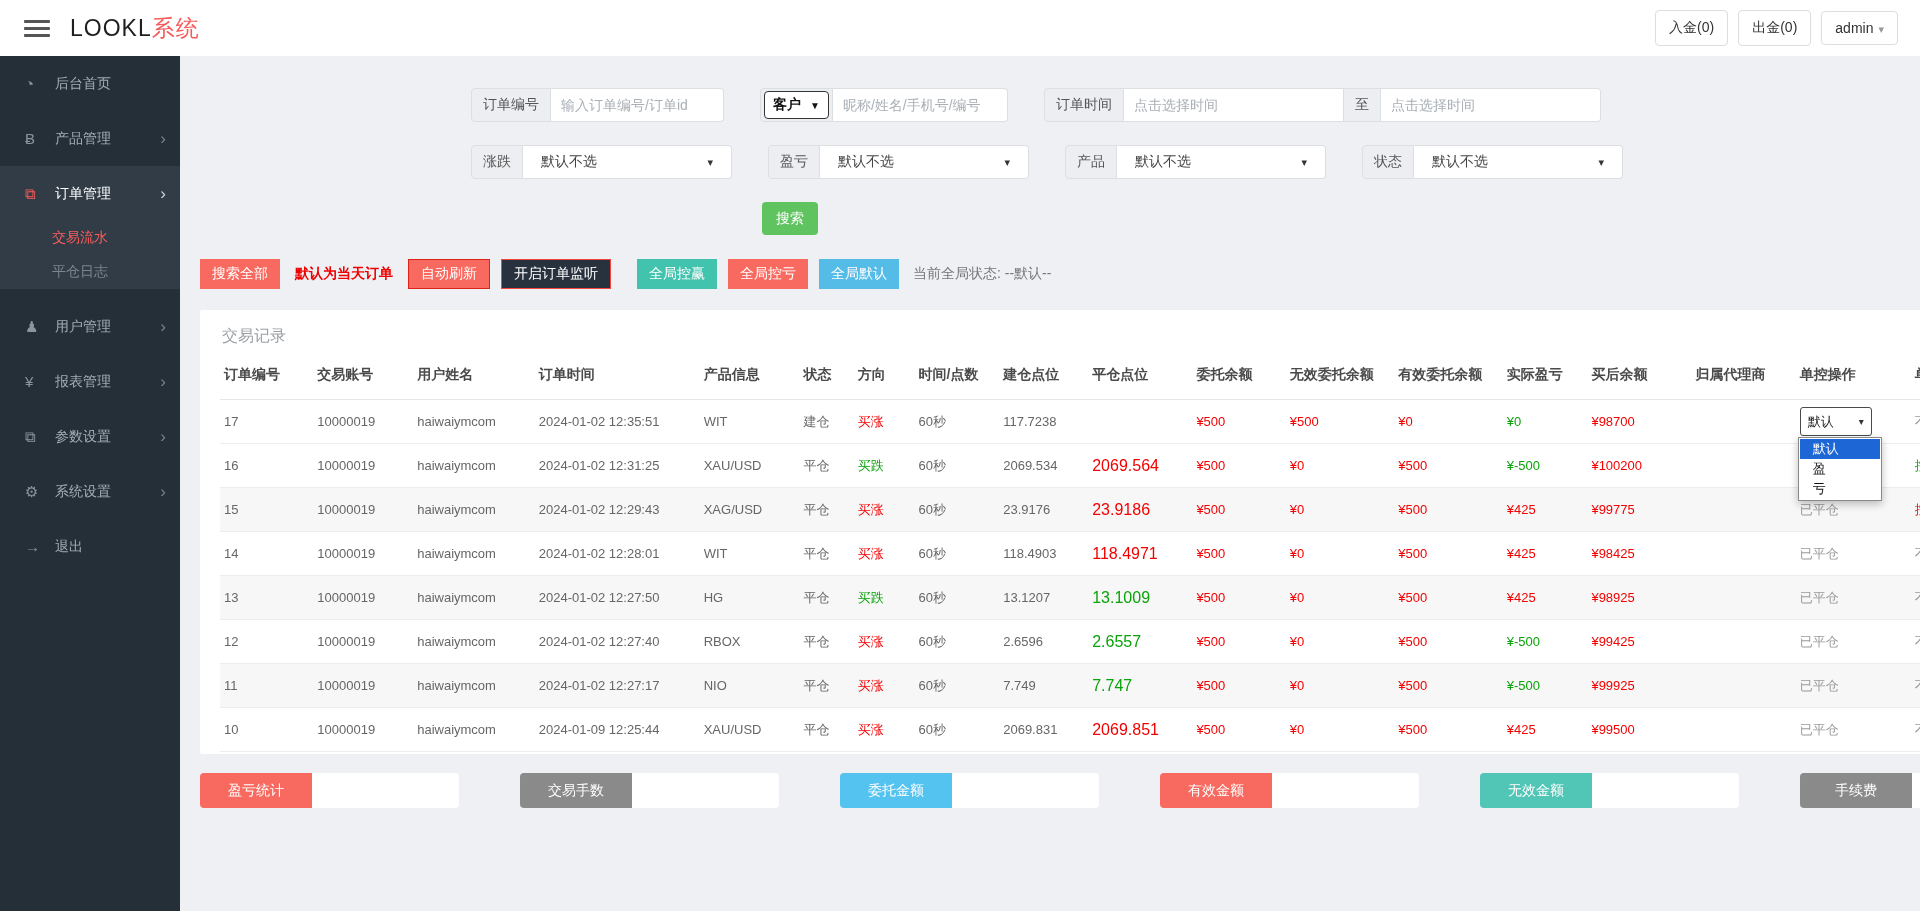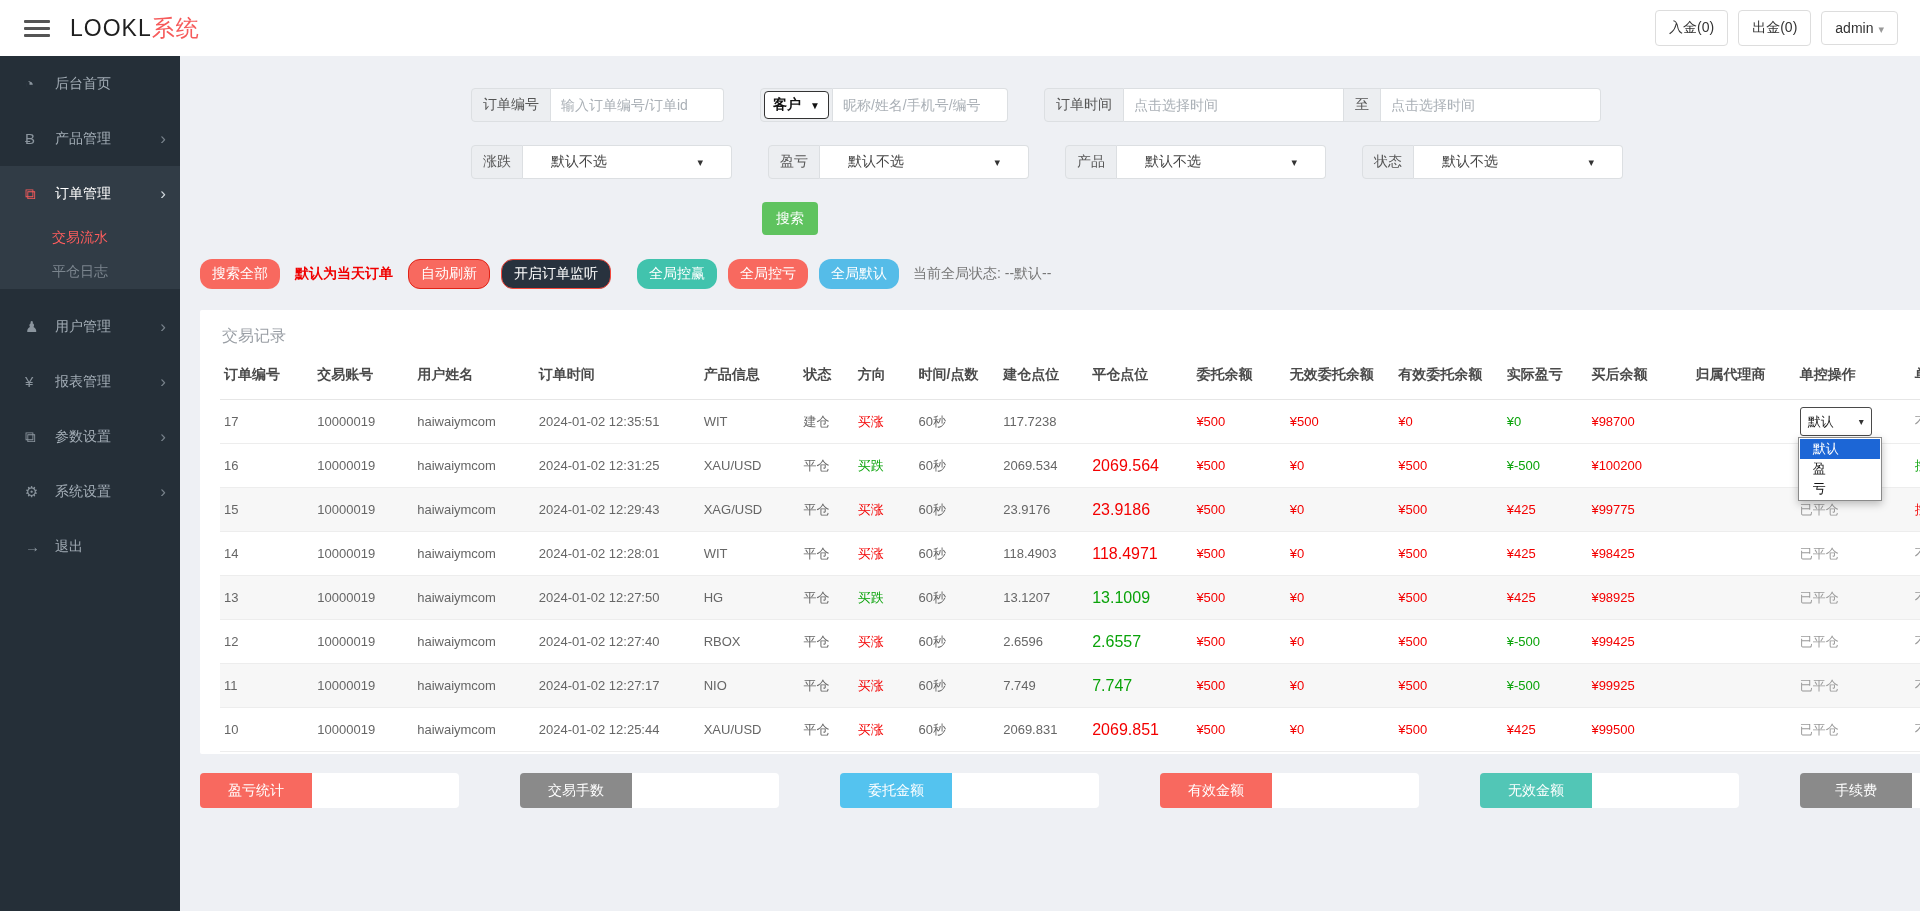--- a/index.html
+++ b/index.html
@@ -43,28 +43,28 @@
     border:1px solid #dcdfe2; color:#555; font-size:14px; border-radius:4px 0 0 4px; white-space:nowrap; }
   .ig input{ border:1px solid #dcdfe2; border-left:0; border-radius:0 4px 4px 0;
     padding:0 10px; font-size:14px; color:#333; outline:none; background:#fff; }
   .ig input::placeholder{ color:#aab0b6; }
   .ig-label.has-select{ padding:0 3px; }
   .customer-select{ display:flex; align-items:center; gap:9px; background:#fff; border:1px solid #333;
     border-radius:4px; height:28px; padding:0 8px; font-size:14px; font-weight:bold; color:#111; cursor:pointer; }
   .customer-select .caret{ font-size:10px; }
   .sel-group{ width:261px; }
   .sel{ flex:1; display:flex; align-items:center; justify-content:space-between; background:#fff;
-    border:1px solid #dcdfe2; border-left:0; border-radius:0 4px 4px 0; padding:0 28px;
+    border:1px solid #dcdfe2; border-left:0; border-radius:0 4px 4px 0; padding:0 18px;
     color:#444; font-size:14px; cursor:pointer; }
   .sel .caret{ color:#333; font-size:11px; }
   .btn-search{ margin:0 0 24px 291px; background:#5fc35f; color:#fff; border:none; border-radius:4px;
     height:33px; padding:0 14px; font-size:14px; cursor:pointer; }
 
   .toolbar{ display:flex; align-items:center; gap:11px; padding-left:20px; margin-bottom:21px; }
-  .btn{ height:30px; padding:0 12px; border-radius:12px; font-size:14px; display:inline-flex;
+  .btn{ height:30px; padding:0 12px; border-radius:0; font-size:14px; display:inline-flex;
     align-items:center; border:none; color:#fff; cursor:pointer; white-space:nowrap; }
   .btn-salmon{ background:#f8695f; }
   .btn-red-text{ background:transparent; color:#f00000; font-weight:bold; padding:0 4px; }
   .btn-salmon-outline{ background:#f8695f; border:1px solid #e02317; }
   .btn-dark{ background:#28323e; border:1px solid #f5473b; }
   .btn-teal{ background:#41c3ad; }
   .btn-blue{ background:#55bce8; }
   .toolbar .btn:nth-child(5){ margin-left:15px; }
   .toolbar-status{ color:#777; font-size:14px; margin-left:3px; }
 
@@ -472,21 +472,21 @@
             <td class="cell-control"><span class="c-dim">已平仓</span></td>
             <td class="c-gray">不控</td>
             <td class="cell-detail"><button class="detail-btn">
                 <span class="detail-glyph">▤</span>
               </button></td>
           </tr>
           <tr>
             <td>10</td>
             <td>10000019</td>
             <td>haiwaiymcom</td>
-            <td>2024-01-02 12:25:44</td>
+            <td>2024-01-09 12:25:44</td>
             <td>XAU/USD</td>
             <td>平仓</td>
             <td class="c-red">买涨</td>
             <td>60秒</td>
             <td>2069.831</td>
             <td class="close-price c-red">2069.851</td>
             <td class="c-red">¥500</td>
             <td class="c-red">¥0</td>
             <td class="c-red">¥500</td>
             <td class="c-red">¥425</td>

